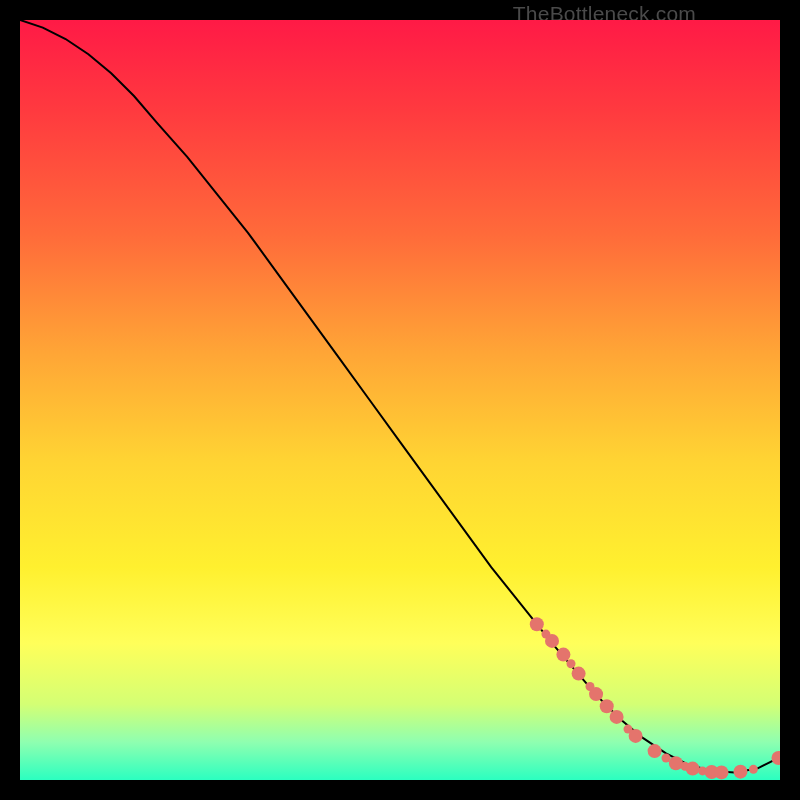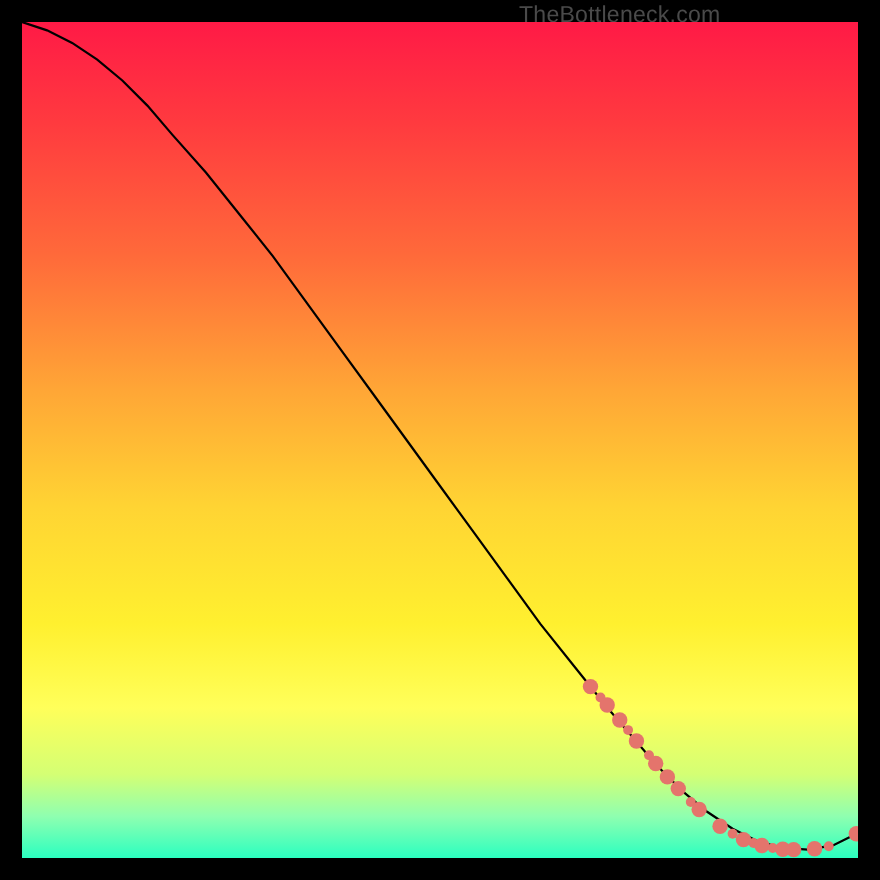--- a/index.html
+++ b/index.html
@@ -8,20 +8,21 @@
     width: 800px;
     height: 800px;
     background: #000;
     overflow: hidden;
     font-family: Arial, Helvetica, sans-serif;
   }
   .stage {
     position: relative;
     width: 677px;
     height: 800px;
+    padding-left: 41px;
   }
   .plot {
     position: absolute;
     left: 20px;
     top: 20px;
     width: 760px;
     height: 760px;
   }
   .watermark {
     position: absolute;

